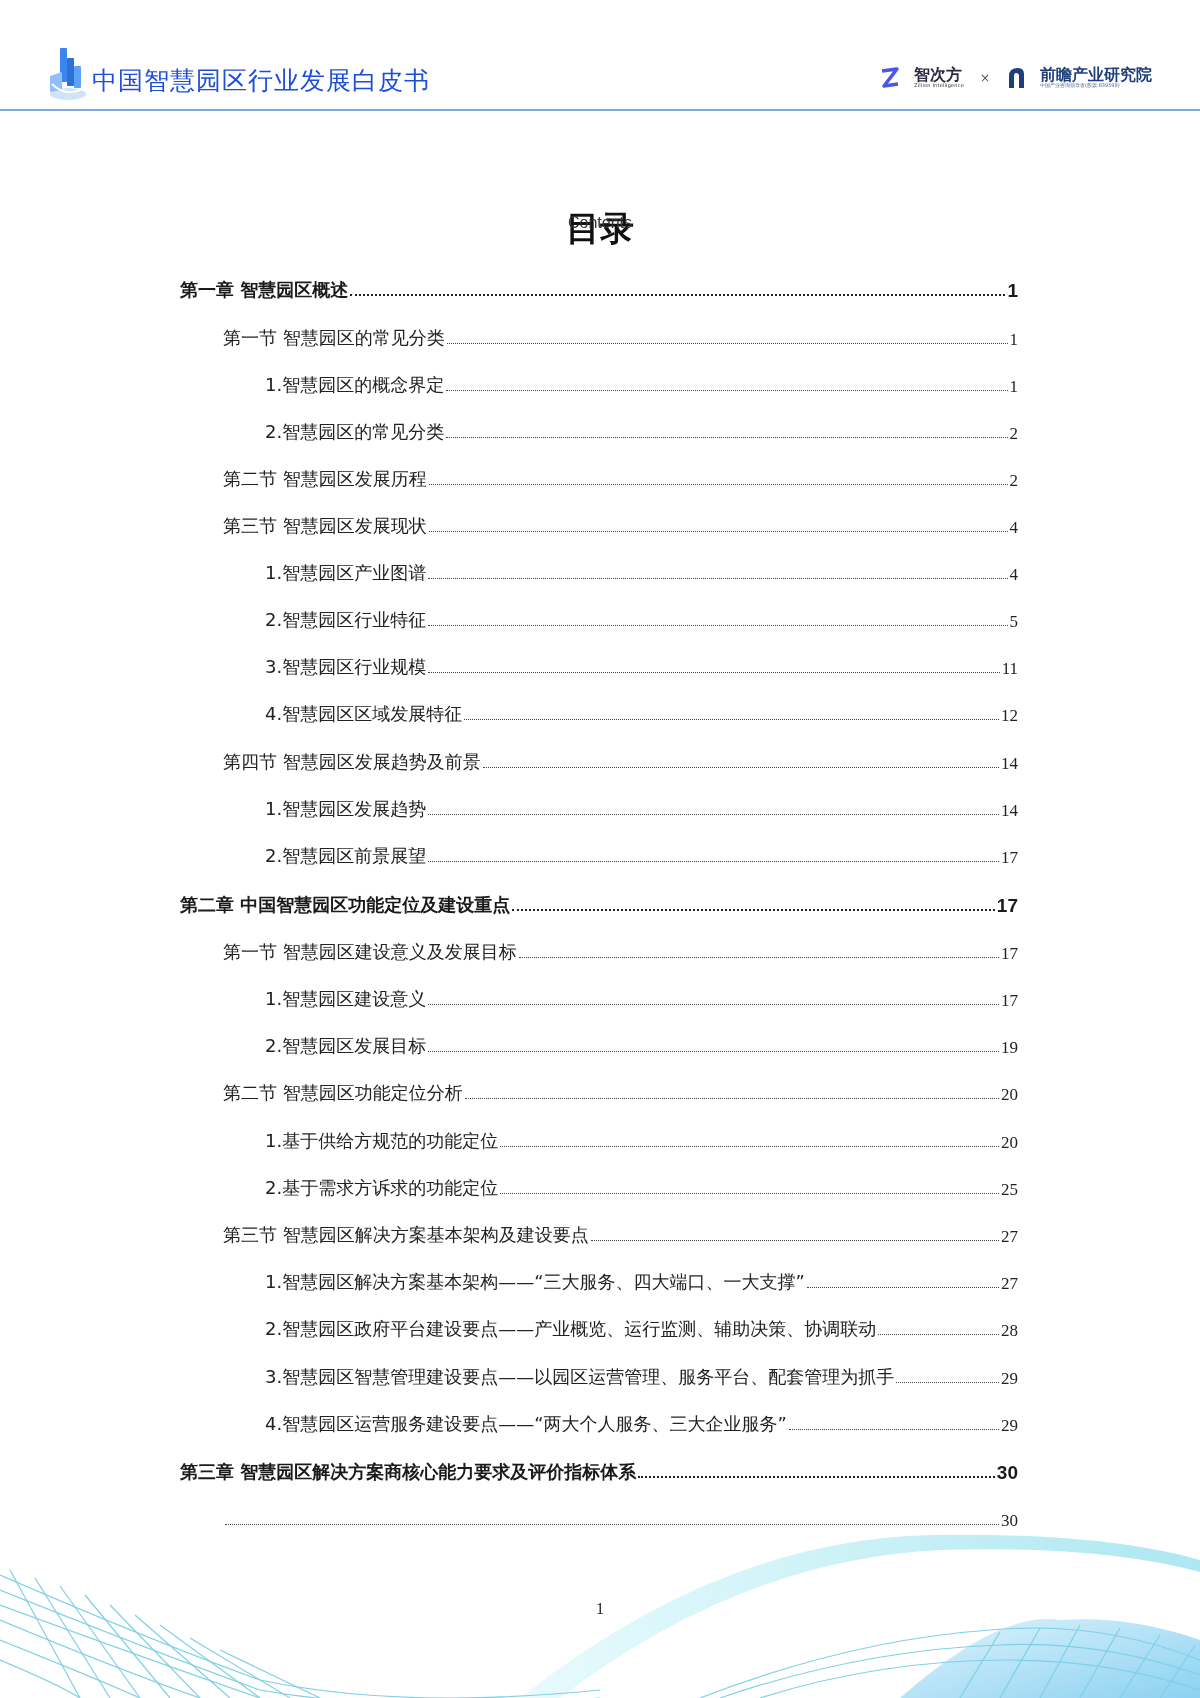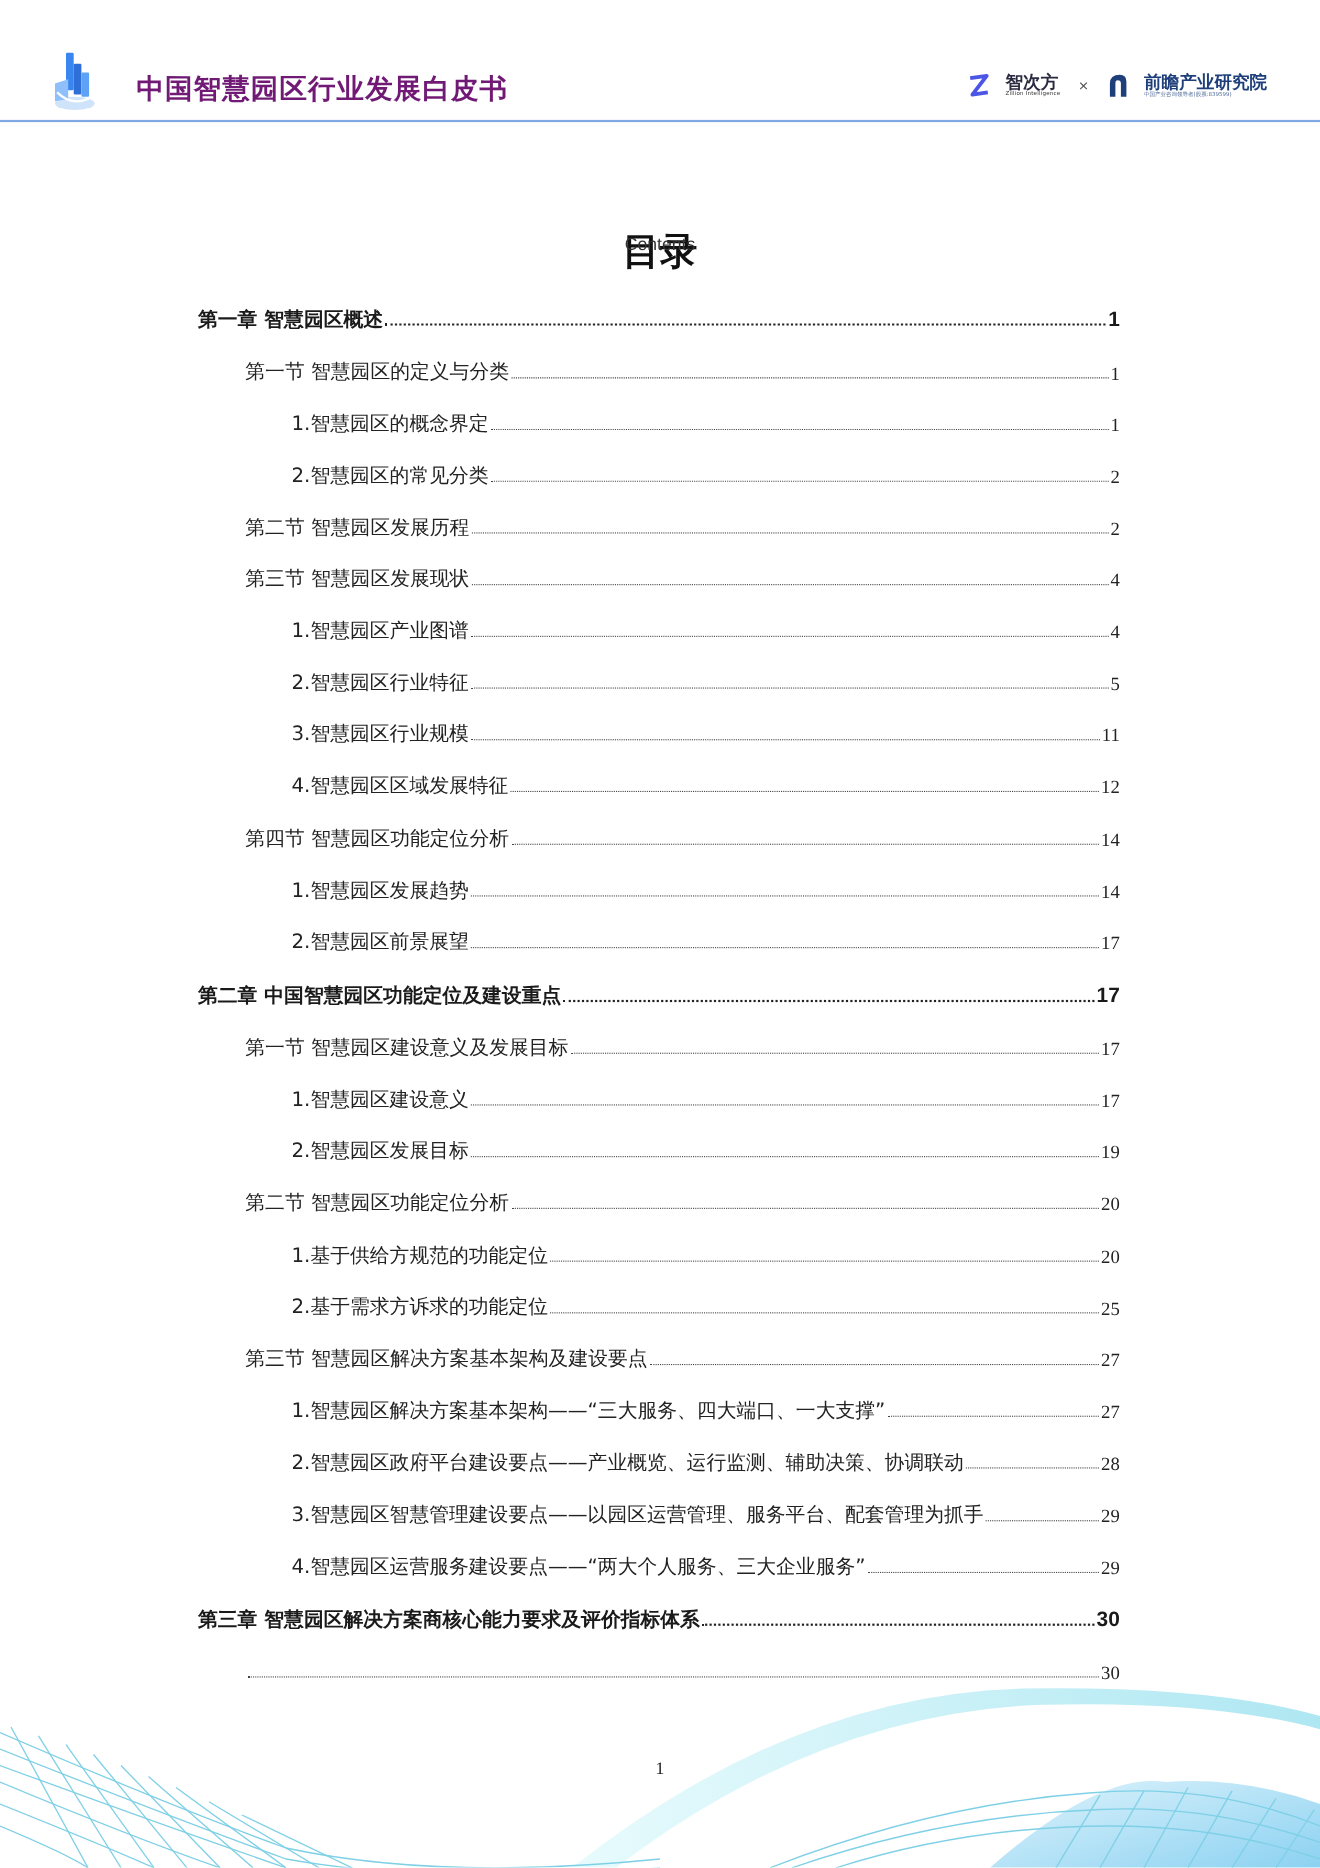--- a/index.html
+++ b/index.html
@@ -2,22 +2,22 @@
 <html><head>
 <meta charset="utf-8">
 <style>
   html, body { margin: 0; padding: 0; background: #ffffff; }
   body { width: 1200px; height: 1698px; position: relative; overflow: hidden;
          font-family: "DejaVu Sans", "Liberation Sans", sans-serif; color: #1a1a1a; }
 
   .header { position: absolute; left: 0; top: 0; width: 1200px; height: 110px; }
   .header-line { position: absolute; left: 0; right: 0; top: 109px; height: 2px; background: #7ea9e3; }
   .logo-icon { position: absolute; left: 46px; top: 46px; width: 44px; height: 56px; }
-  .header-title { position: absolute; left: 92px; top: 64px; font-size: 25px; font-weight: bold;
-                  color: #701a75; letter-spacing: 1px; white-space: nowrap; margin-left: 32px; }
+  .header-title { position: absolute; left: 92px; top: 64px; font-size: 25px; font-weight: normal;
+                  color: #1d4ed8; letter-spacing: 1px; white-space: nowrap; }
 
   .partner { position: absolute; right: 48px; top: 66px; display: flex; align-items: center; gap: 14px; }
   .partner .zc-mark { width: 20px; height: 24px; }
   .partner .zc-name { font-size: 16px; font-weight: bold; color: #2a2a40; line-height: 14px; }
   .partner .zc-sub { font-size: 5px; color: #333; letter-spacing: 0.2px; }
   .partner .times { font-size: 12px; color: #555; margin: 0 2px; }
   .partner .qz-mark { width: 20px; height: 24px; }
   .partner .qz-name { font-size: 16px; font-weight: bold; color: #1e3f7a; line-height: 14px; }
   .partner .qz-sub { font-size: 5px; color: #4f6b98; }
   .brand-col { display: flex; flex-direction: column; }
@@ -81,21 +81,21 @@
 <div class="toc-title">目录</div>
 <div class="toc-subtitle">Contents</div>
 
 <div class="toc">
   <div class="toc-row lvl1" style="top:2px">
       <span class="label">第一章 智慧园区概述</span>
       <span class="leader"></span>
       <span class="page">1</span>
     </div>
   <div class="toc-row lvl2" style="top:50px">
-      <span class="label">第一节 智慧园区的定义与分类</span>
+      <span class="label">第一节 智慧园区的常见分类</span>
       <span class="leader"></span>
       <span class="page">1</span>
     </div>
   <div class="toc-row lvl3" style="top:97px">
       <span class="label">1.智慧园区的概念界定</span>
       <span class="leader"></span>
       <span class="page">1</span>
     </div>
   <div class="toc-row lvl3" style="top:144px">
       <span class="label">2.智慧园区的常见分类</span>
@@ -126,21 +126,21 @@
       <span class="label">3.智慧园区行业规模</span>
       <span class="leader"></span>
       <span class="page">11</span>
     </div>
   <div class="toc-row lvl3" style="top:426px">
       <span class="label">4.智慧园区区域发展特征</span>
       <span class="leader"></span>
       <span class="page">12</span>
     </div>
   <div class="toc-row lvl2" style="top:474px">
-      <span class="label">第四节 智慧园区功能定位分析</span>
+      <span class="label">第四节 智慧园区发展趋势及前景</span>
       <span class="leader"></span>
       <span class="page">14</span>
     </div>
   <div class="toc-row lvl3" style="top:521px">
       <span class="label">1.智慧园区发展趋势</span>
       <span class="leader"></span>
       <span class="page">14</span>
     </div>
   <div class="toc-row lvl3" style="top:568px">
       <span class="label">2.智慧园区前景展望</span>

